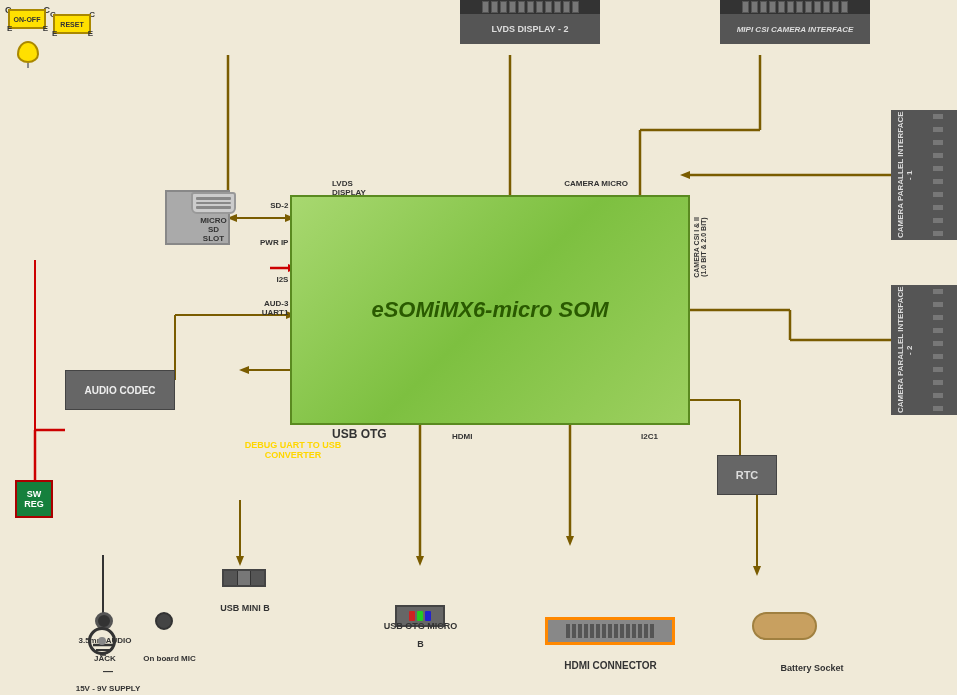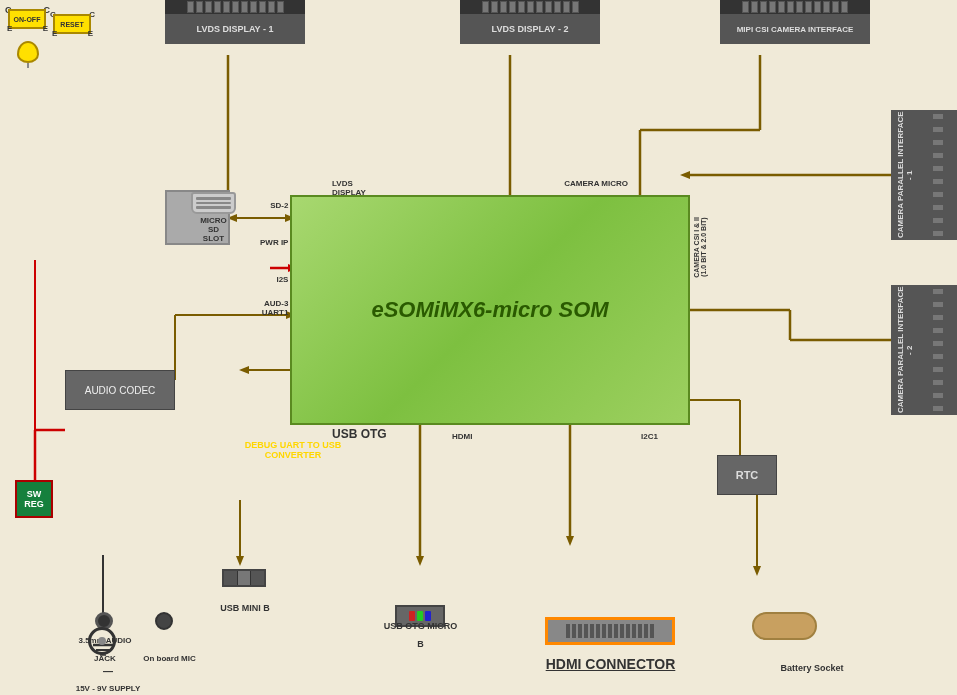--- a/index.html
+++ b/index.html
@@ -382,39 +382,20 @@
       <div style="position:absolute; top:0; left:0; font-size:8px; color:#333; font-weight:bold;">C</div>
       <div style="position:absolute; top:0; right:0; font-size:8px; color:#333; font-weight:bold;">C</div>
       <div style="background:#FFE000; border:2px solid #aa8800; width:38px; height:20px; position:absolute; top:4px; left:3px; display:flex; align-items:center; justify-content:center;">
         <span style="font-size:7px; font-weight:bold; color:#333;">RESET</span>
       </div>
       <div style="position:absolute; bottom:0; left:2px; font-size:8px; color:#333; font-weight:bold;">E</div>
       <div style="position:absolute; bottom:0; right:2px; font-size:8px; color:#333; font-weight:bold;">E</div>
     </div>
   </div>
 
-  <div class="lvds1">
-    <div style="background:#333; width:140px; height:14px; display:flex; justify-content:center; gap:2px; padding:1px 3px;">
-
-      <div class="pin-sq"></div>
-        <div class="pin-sq"></div>
-        <div class="pin-sq"></div>
-        <div class="pin-sq"></div>
-        <div class="pin-sq"></div>
-        <div class="pin-sq"></div>
-        <div class="pin-sq"></div>
-        <div class="pin-sq"></div>
-        <div class="pin-sq"></div>
-        <div class="pin-sq"></div>
-        <div class="pin-sq"></div>
-    </div>
-    <div style="background:#555; width:140px; height:30px; display:flex; align-items:center; justify-content:center;">
-      <span style="color:#ddd; font-size:9px; font-weight:bold;">LVDS DISPLAY - 1</span>
-    </div>
-  </div>
 
   <div class="lvds2">
     <div style="background:#333; width:140px; height:14px; display:flex; justify-content:center; gap:2px; padding:1px 3px;">
       <div class="pin-sq"></div>
         <div class="pin-sq"></div>
         <div class="pin-sq"></div>
         <div class="pin-sq"></div>
         <div class="pin-sq"></div>
         <div class="pin-sq"></div>
         <div class="pin-sq"></div>
@@ -436,21 +417,21 @@
         <div class="pin-sq"></div>
         <div class="pin-sq"></div>
         <div class="pin-sq"></div>
         <div class="pin-sq"></div>
         <div class="pin-sq"></div>
         <div class="pin-sq"></div>
         <div class="pin-sq"></div>
         <div class="pin-sq"></div>
         <div class="pin-sq"></div>
     </div>
-    <div style="background:#555; width:150px; height:30px; display:flex; align-items:center; justify-content:center;">
+    <div style="background:#555; width:150px; height:30px; display:flex; align-items:center; justify-content:center;font-style:italic;">
       <span style="color:#ddd; font-size:8px; font-weight:bold; text-align:center;">MIPI CSI CAMERA INTERFACE</span>
     </div>
   </div>
 
   <div style="position:absolute; right:0; top:110px; background:#555; width:38px; height:130px; display:flex; flex-direction:column; align-items:center;">
     <div style="flex:1; display:flex; flex-direction:row; align-items:stretch; width:100%;">
       <div style="display:flex; flex-direction:column; justify-content:space-between; padding:3px 0; gap:3px; flex:1; align-items:center;">
         <div class="pin-sq-h"></div>
         <div class="pin-sq-h"></div>
         <div class="pin-sq-h"></div>
@@ -515,21 +496,21 @@
 
     <div style="position:absolute; bottom:-18px; left:40px; font-size:12px; color:#333; font-weight:bold;">USB OTG</div>
     <div style="position:absolute; bottom:-18px; left:160px; font-size:8px; color:#333; font-weight:bold;">HDMI</div>
     <div style="position:absolute; bottom:-18px; right:30px; font-size:8px; color:#333; font-weight:bold;">I2C1</div>
 
     <div style="position:absolute; right:-55px; top:20px; font-size:7px; color:#333; font-weight:bold; writing-mode:vertical-rl; transform:rotate(180deg); width:50px; text-align:center;">CAMERA CSI I &amp; II<br>(1.0 BIT &amp; 2.0 BIT)</div>
     <span class="som-chip-label">eSOMiMX6-micro SOM</span>
   </div>
 
   <div class="audio-codec">
-    <span style="color:#eee; font-size:10px; font-weight:normal; text-align:center;">AUDIO CODEC</span>
+    <span style="color:#eee; font-size:10px; font-weight:bold; text-align:center;">AUDIO CODEC</span>
   </div>
 
   <div class="sw-reg">
     <span style="font-size:9px; font-weight:bold; color:white; text-align:center;">SW REG</span>
   </div>
 
   <div class="debug-uart">
     <span style="color:#FFD700; font-size:9px; font-weight:bold; text-align:center;">DEBUG UART TO USB CONVERTER</span>
   </div>
 
@@ -559,21 +540,21 @@
       <div class="hdmi-pin"></div>
       <div class="hdmi-pin"></div>
       <div class="hdmi-pin"></div>
       <div class="hdmi-pin"></div>
       <div class="hdmi-pin"></div>
       <div class="hdmi-pin"></div>
       <div class="hdmi-pin"></div>
     </div>
   </div>
   <div style="position:absolute; bottom:22px; left:533px; text-align:center; width:155px;">
-    <span style="font-size:14px; font-weight:bold; color:#333;text-decoration:underline;">HDMI CONNECTOR</span>
+    <span style="font-size:10px; font-weight:bold; color:#333;">HDMI CONNECTOR</span>
   </div>
 
   <div style="position:absolute; bottom:108px; left:222px; width:44px; height:18px; background:#666; border:2px solid #444; display:flex; align-items:stretch; justify-content:center;">
     <div style="flex:1; background:#555; border-right:1px solid #333;"></div>
     <div style="flex:1; background:#777;"></div>
     <div style="flex:1; background:#555; border-left:1px solid #333;"></div>
   </div>
   <div style="position:absolute; bottom:80px; left:210px; text-align:center; width:70px;">
     <span style="font-size:9px; font-weight:bold; color:#333;">USB MINI B</span>
   </div>

